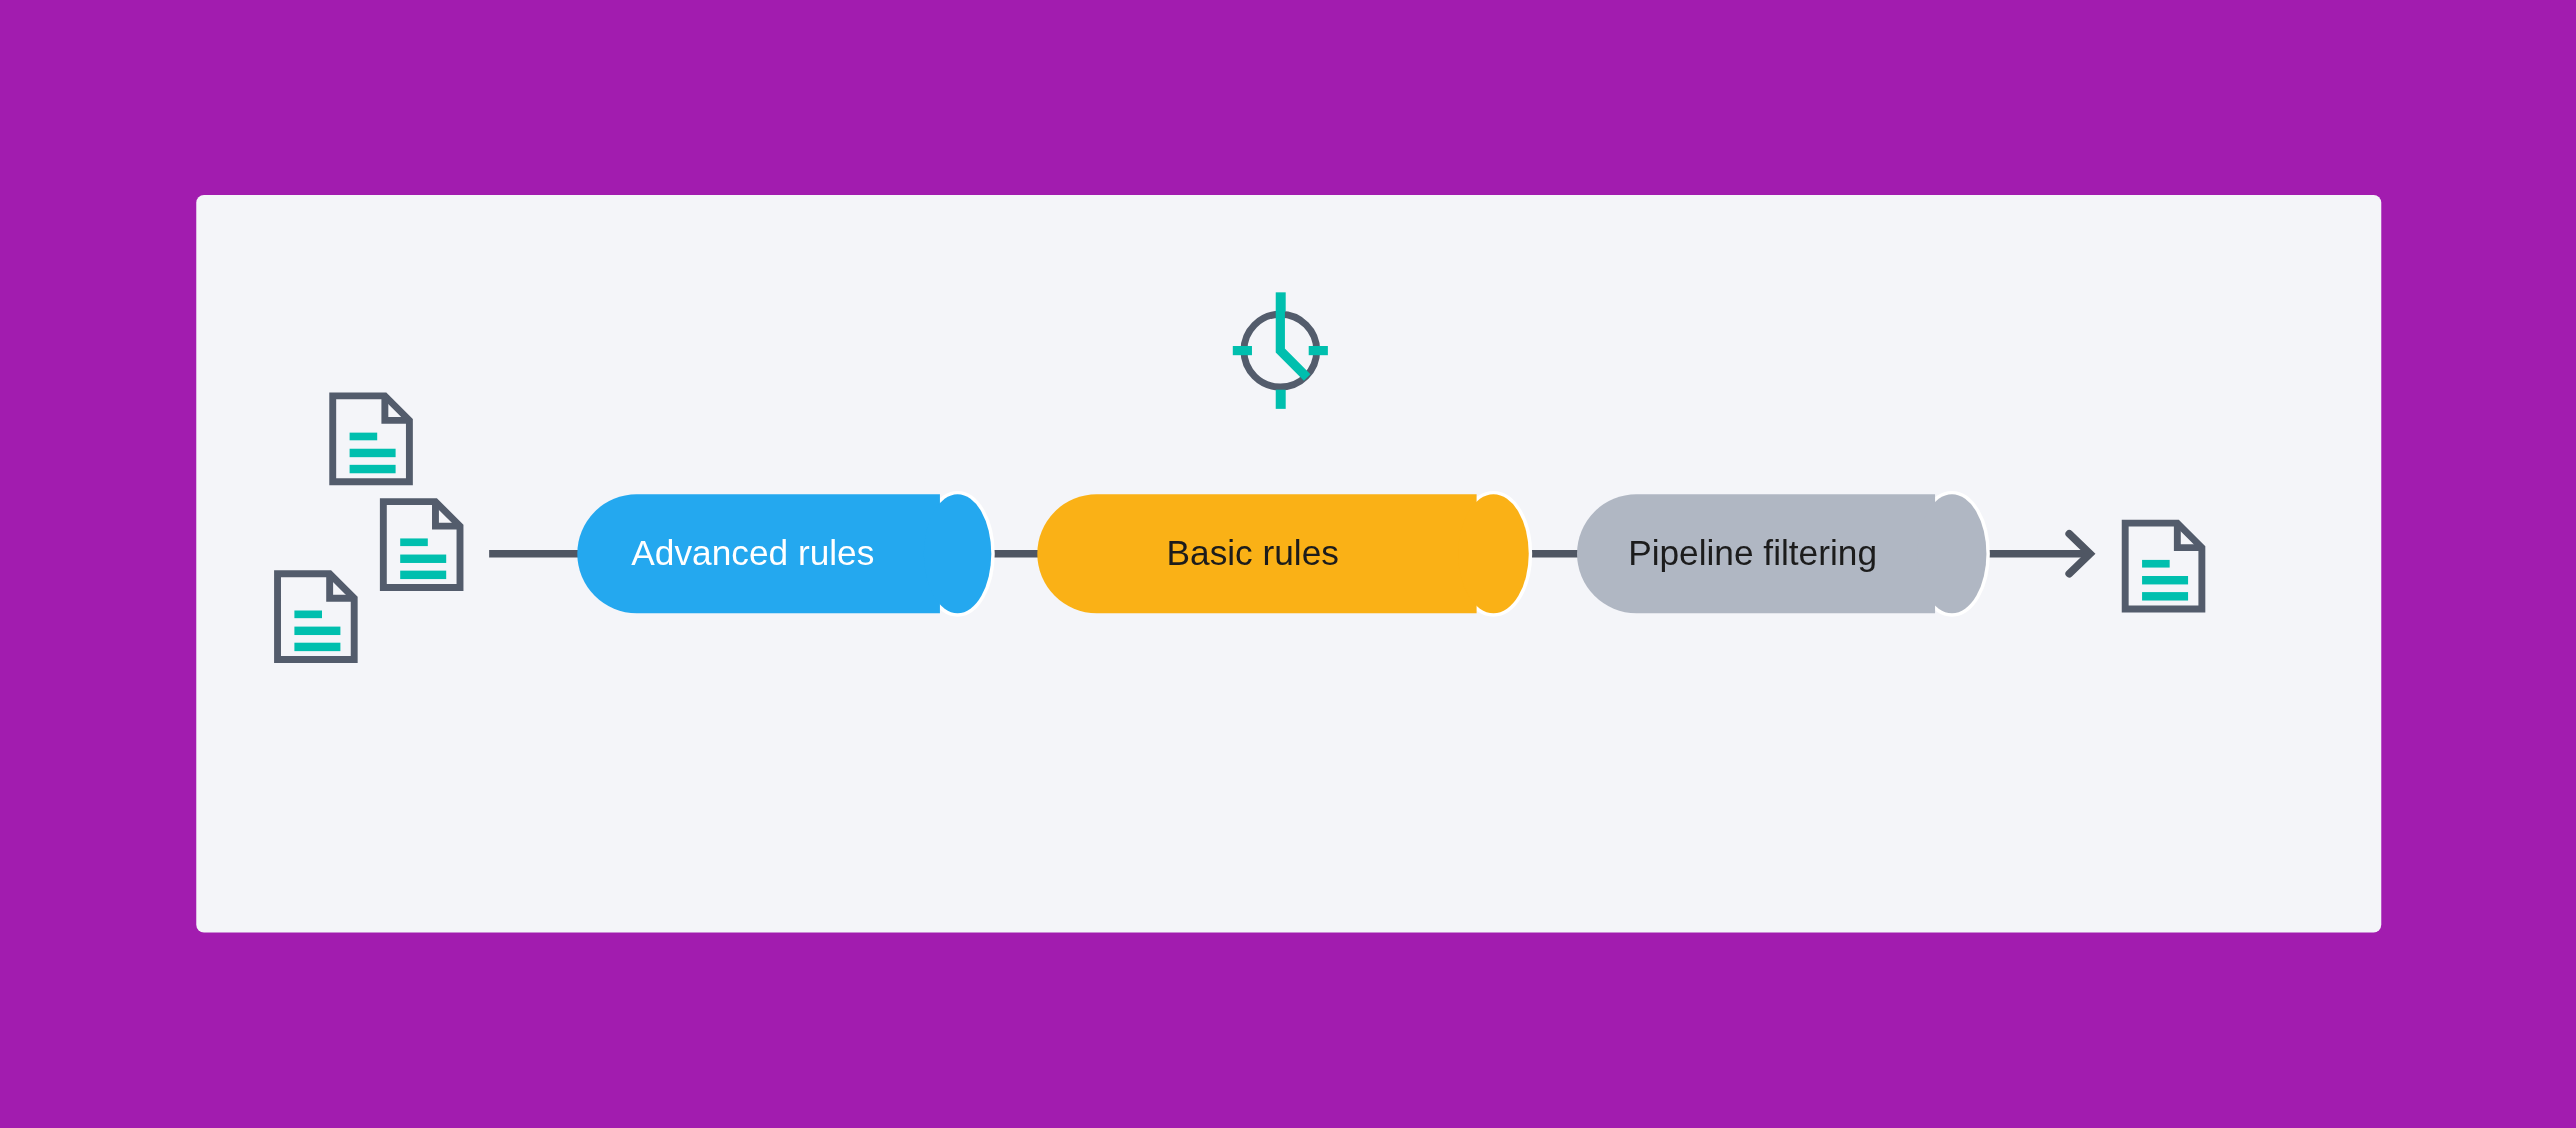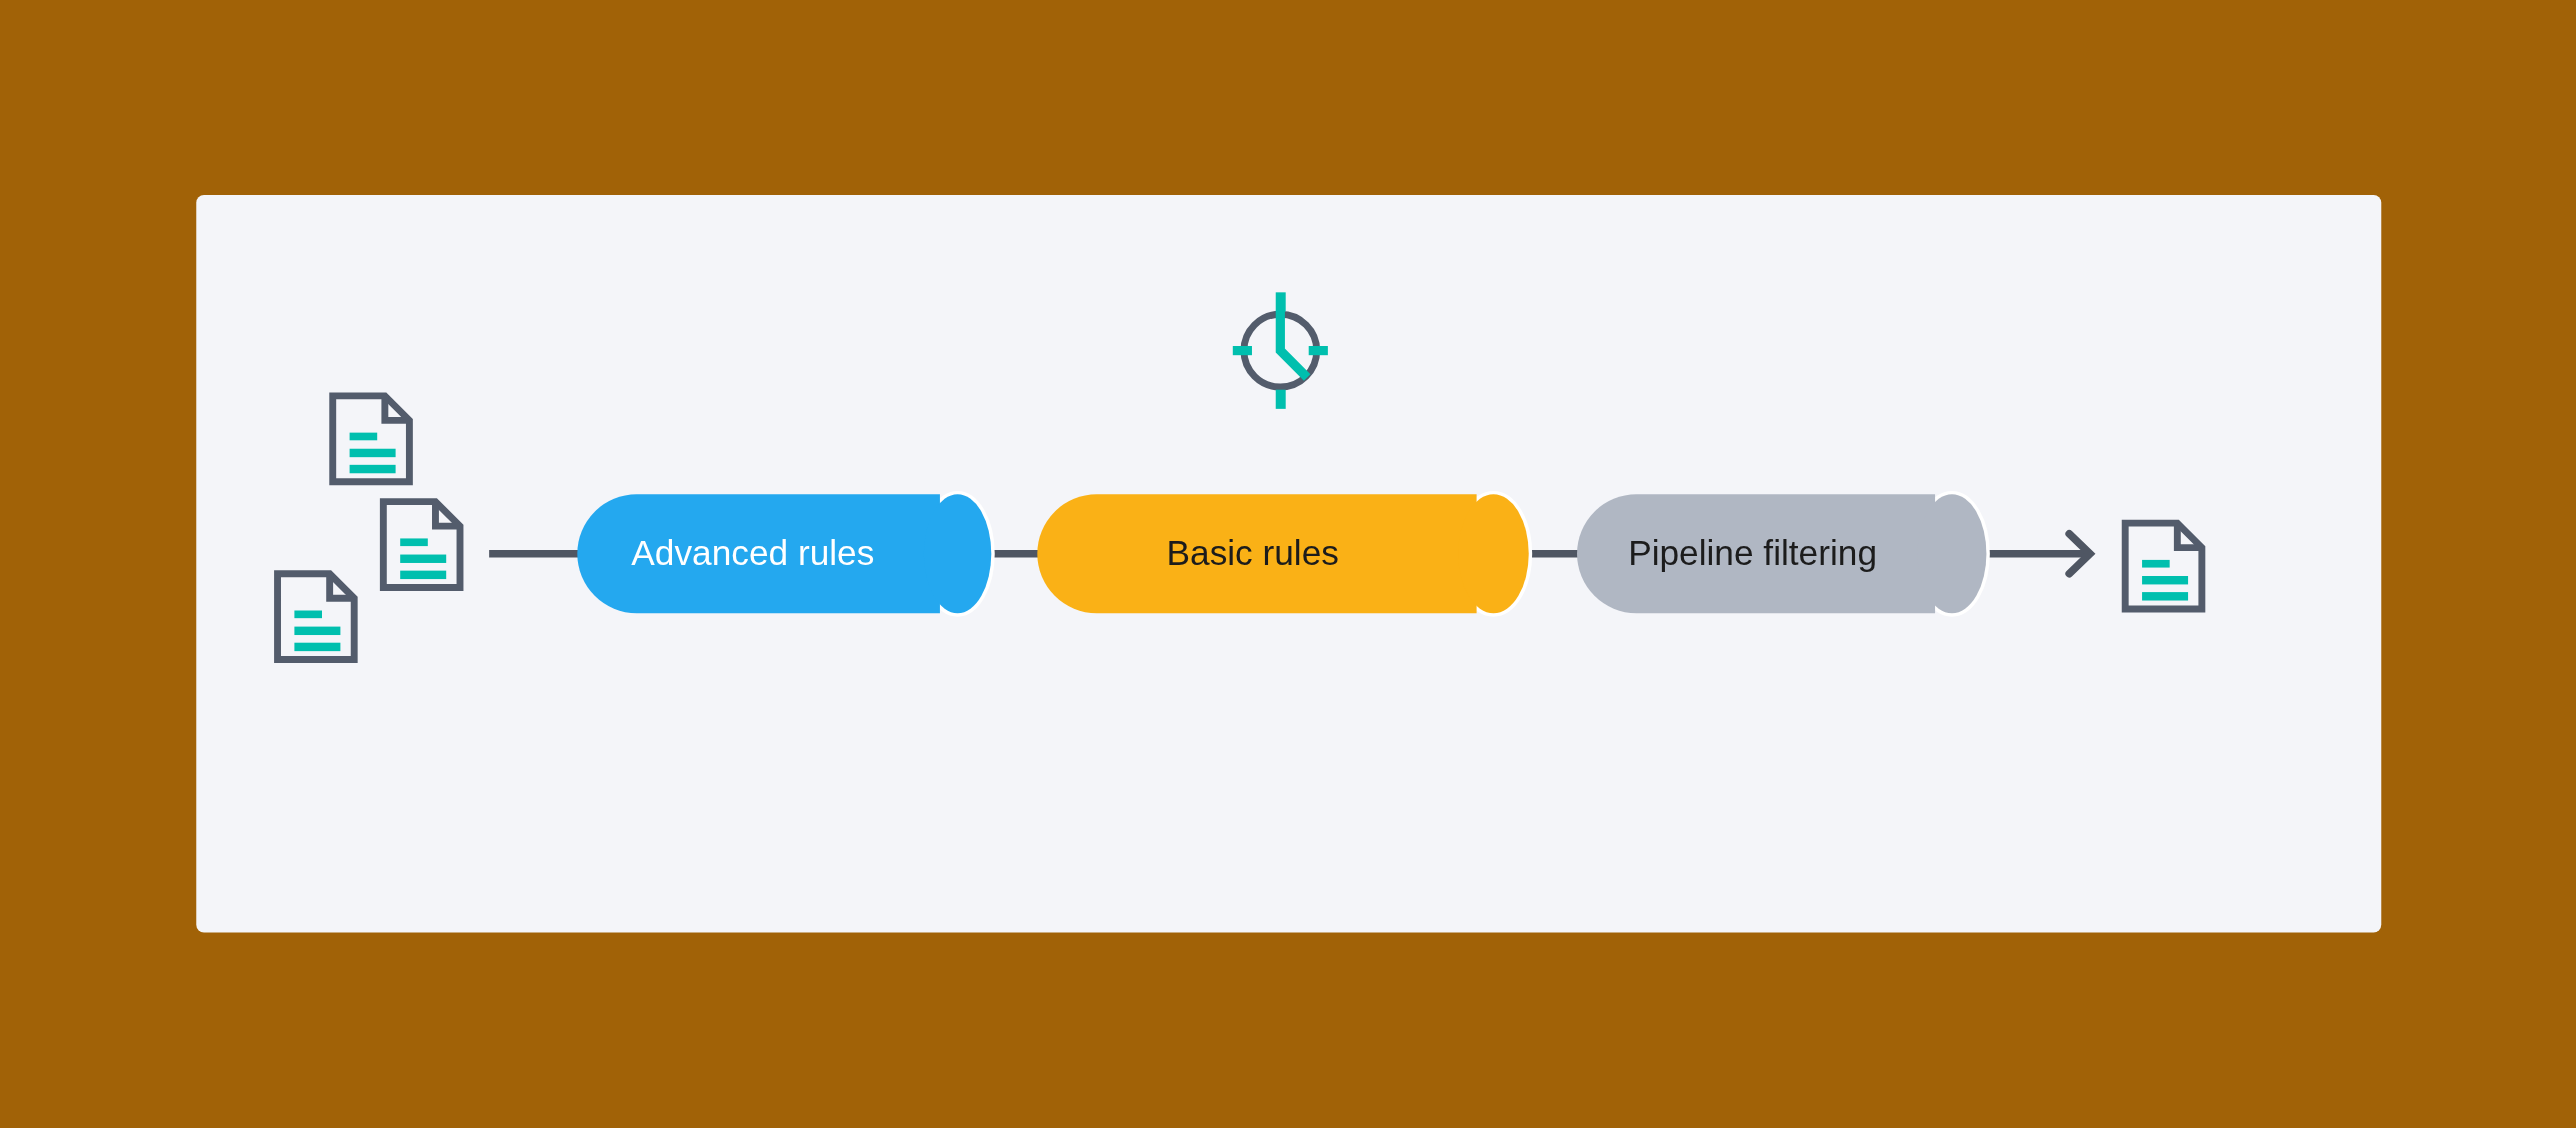--- a/index.html
+++ b/index.html
@@ -10,21 +10,21 @@
   body {
     width: 2576px;
     height: 1129px;
     font-family: "Liberation Sans", sans-serif;
     overflow: hidden;
   }
   #stage {
     position: relative;
     width: 2576px;
     height: 1129px;
-    background: #a16207;
+    background: #a21caf;
     text-align: center;
   }
   #diagram-svg {
     position: absolute;
     top: 0;
     left: 0;
     width: 2576px;
     height: 1129px;
     display: block;
   }

